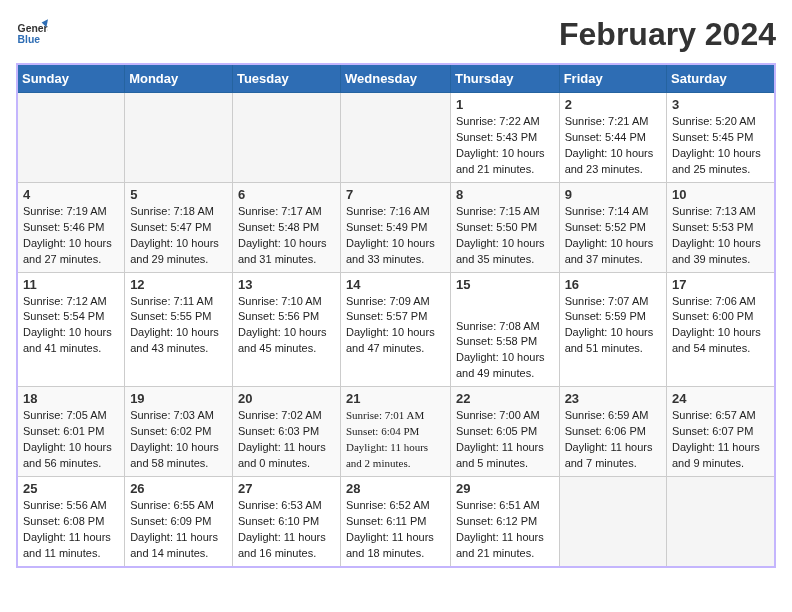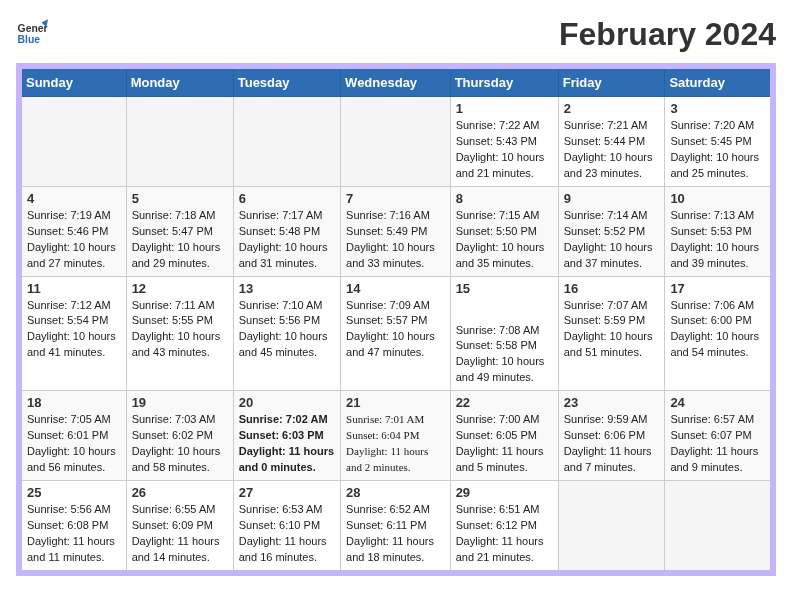--- a/index.html
+++ b/index.html
@@ -33,21 +33,21 @@
       font-weight: bold;
       color: #333;
     }
     .location {
       font-size: 15px;
       color: #333;
     }
     .calendar {
       width: 100%;
       border-collapse: collapse;
-      border: 6px solid #c4b5fd;
+      border: 2px solid #c4b5fd;
     }
     .calendar th {
       background: #2e6db4;
       color: #fff;
       font-size: 13px;
       font-weight: bold;
       padding: 6px 4px;
       text-align: left;
       border: 1px solid #2563a0;
     }
@@ -121,21 +121,21 @@
         </td>
         <td>
           <span class="day-number">2</span>
           <div class="cell-info" style="white-space: pre-line;">Sunrise: 7:21 AM
 Sunset: 5:44 PM
 Daylight: 10 hours
 and 23 minutes.</div>
         </td>
         <td>
           <span class="day-number">3</span>
-          <div class="cell-info" style="white-space: pre-line;">Sunrise: 7:20 AM
+          <div class="cell-info" style="white-space: pre-line;">Sunrise: 5:20 AM
 Sunset: 5:45 PM
 Daylight: 10 hours
 and 25 minutes.</div>
         </td>
       </tr>
       <tr>
         <td>
           <span class="day-number">4</span>
           <div class="cell-info" style="white-space: pre-line;">Sunrise: 7:19 AM
 Sunset: 5:46 PM
@@ -246,42 +246,42 @@
         </td>
         <td>
           <span class="day-number">19</span>
           <div class="cell-info" style="white-space: pre-line;">Sunrise: 7:03 AM
 Sunset: 6:02 PM
 Daylight: 10 hours
 and 58 minutes.</div>
         </td>
         <td>
           <span class="day-number">20</span>
-          <div class="cell-info" style="white-space: pre-line; font-weight: bold;">Sunrise: 7:02 AM
+          <div class="cell-info" style="white-space: pre-line;">Sunrise: 7:02 AM
 Sunset: 6:03 PM
 Daylight: 11 hours
 and 0 minutes.</div>
         </td>
         <td>
           <span class="day-number">21</span>
           <div class="cell-info" style="white-space: pre-line; font-family: Liberation Serif, serif;">Sunrise: 7:01 AM
 Sunset: 6:04 PM
 Daylight: 11 hours
 and 2 minutes.</div>
         </td>
         <td>
           <span class="day-number">22</span>
           <div class="cell-info" style="white-space: pre-line;">Sunrise: 7:00 AM
 Sunset: 6:05 PM
 Daylight: 11 hours
 and 5 minutes.</div>
         </td>
         <td>
           <span class="day-number">23</span>
-          <div class="cell-info" style="white-space: pre-line;">Sunrise: 9:59 AM
+          <div class="cell-info" style="white-space: pre-line;">Sunrise: 6:59 AM
 Sunset: 6:06 PM
 Daylight: 11 hours
 and 7 minutes.</div>
         </td>
         <td>
           <span class="day-number">24</span>
           <div class="cell-info" style="white-space: pre-line;">Sunrise: 6:57 AM
 Sunset: 6:07 PM
 Daylight: 11 hours
 and 9 minutes.</div>

